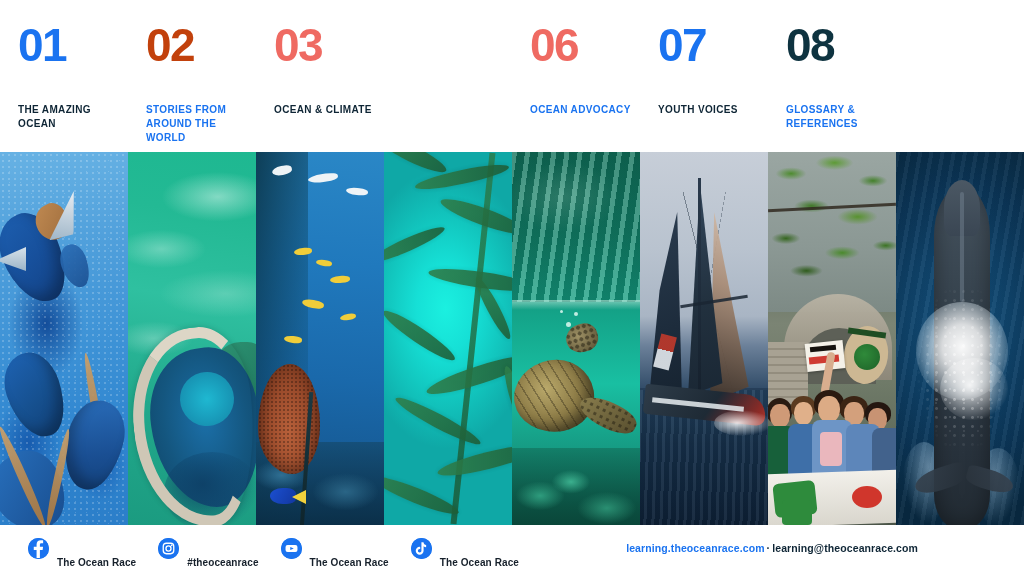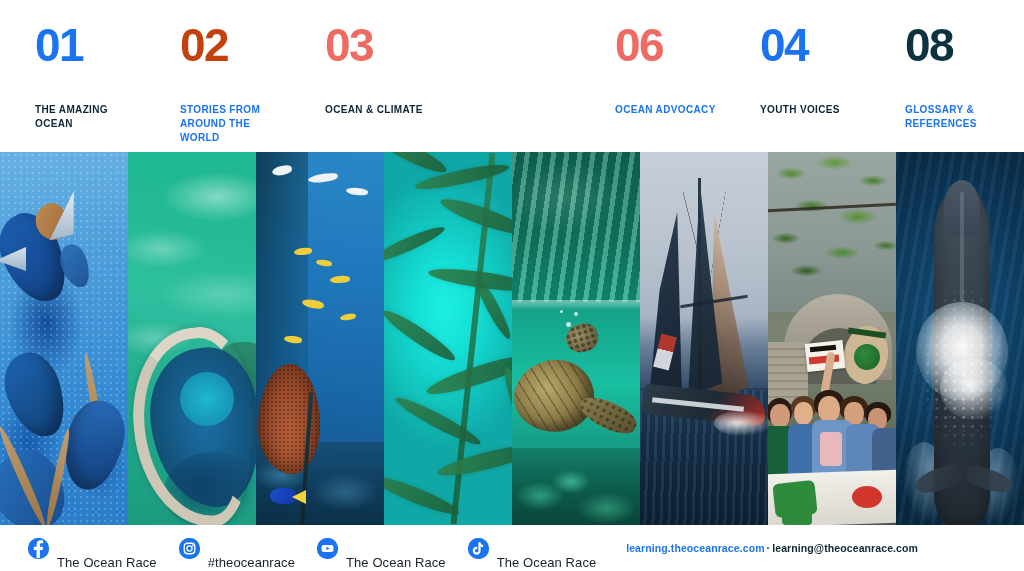--- a/index.html
+++ b/index.html
@@ -26,21 +26,20 @@
     width: 1024px;
     height: 152px;
     display: flex;
   }
   .chapter-col {
     width: 128px;
     height: 188px;
     position: relative;
     padding-left: 18px;
     padding-top: 22px;
-    margin-left: 17px;
   }
   .chapter-number {
     font-size: 46px;
     font-weight: 800;
     letter-spacing: -1.5px;
     line-height: 1;
     font-family: "Liberation Sans", "DejaVu Sans", sans-serif;
   }
   .chapter-label {
     position: absolute;
@@ -667,23 +666,23 @@
     width: 21px; height: 21px;
     border-radius: 50%;
     background: #1a73f0;
     display: flex;
     align-items: center;
     justify-content: center;
     flex: 0 0 auto;
   }
   .social-icon svg { display: block; }
   .social-label {
-    font-size: 13px;
+    font-size: 10px;
     color: #16202b;
-    font-weight: 400;
+    font-weight: 700;
     letter-spacing: .1px;
     white-space: nowrap;
     margin-top: 28px;
   }
   .contact-group {
     margin-left: auto;
     padding-right: 106px;
     font-size: 10.5px;
     font-weight: 800;
     letter-spacing: .1px;
@@ -718,21 +717,21 @@
     <div class="chapter-col">
     </div>
 
 
     <div class="chapter-col">
       <div class="chapter-number" style="color:#ef6a62">06</div>
       <div class="chapter-label" style="color:#1a73f0">OCEAN ADVOCACY</div>
     </div>
 
     <div class="chapter-col">
-      <div class="chapter-number" style="color:#1a73f0">04</div>
+      <div class="chapter-number" style="color:#1a73f0">07</div>
       <div class="chapter-label" style="color:#0e2535">YOUTH VOICES</div>
     </div>
 
     <div class="chapter-col">
       <div class="chapter-number" style="color:#0e3340">08</div>
       <div class="chapter-label" style="color:#1a73f0">GLOSSARY &amp; REFERENCES</div>
     </div>
 
   </div>
 

